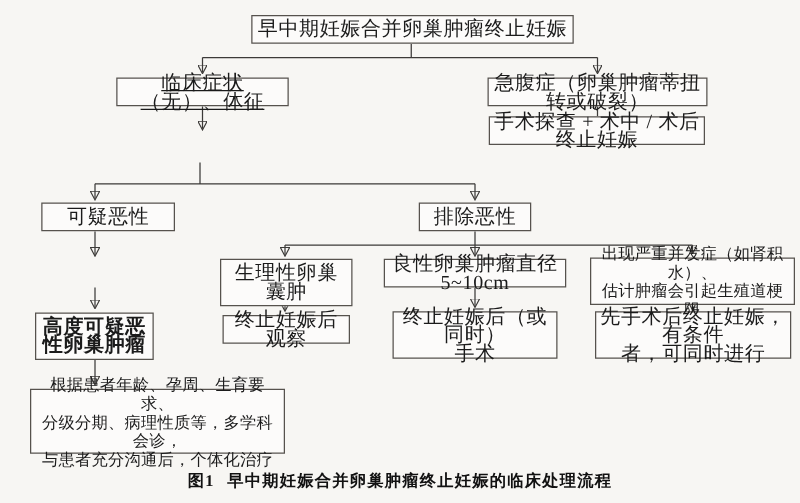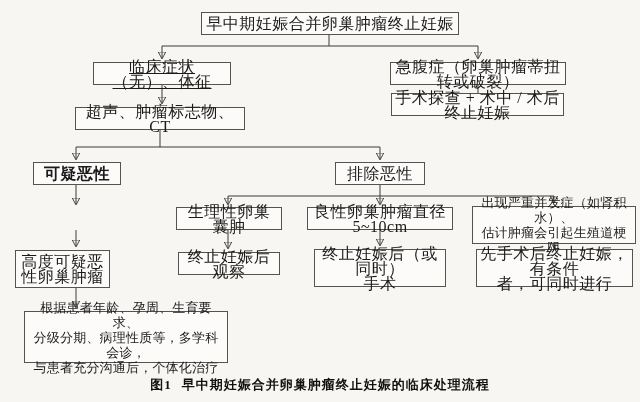--- a/index.html
+++ b/index.html
@@ -60,37 +60,36 @@
     <line x1="380" y1="230" x2="380" y2="245" marker-end="url(#arw)"></line>
     <line x1="554" y1="244" x2="554" y2="247" marker-end="url(#arw)"></line>
   </svg>
 
   <div class="node" style="left:201px;top:12px;width:258px;height:23px;">早中期妊娠合并卵巢肿瘤终止妊娠</div>
 
   <div class="node" style="left:93px;top:62px;width:138px;height:23px;text-decoration:underline;">临床症状（无）、体征</div>
 
   <div class="node" style="left:390px;top:62px;width:176px;height:23px;">急腹症（卵巢肿瘤蒂扭转或破裂）</div>
 
-  <div class="node" style="left:75px;top:107px;width:170px;height:23px;">超声、肿瘤标志物、CT</div>
 
   <div class="node" style="left:391px;top:93px;width:173px;height:23px;">手术探查 + 术中 / 术后终止妊娠</div>
 
-  <div class="node" style="left:33px;top:162px;width:88px;height:23px;font-weight:bold;">可疑恶性</div>
+  <div class="node" style="left:33px;top:162px;width:107px;height:23px;">可疑恶性</div>
 
   <div class="node" style="left:335px;top:162px;width:90px;height:23px;">排除恶性</div>
 
 
-  <div class="node" style="left:176px;top:207px;width:106px;height:23px;">生理性卵巢囊肿</div>
+  <div class="node" style="left:176px;top:207px;width:106px;height:38px;">生理性卵巢囊肿</div>
 
   <div class="node" style="left:307px;top:207px;width:146px;height:23px;">良性卵巢肿瘤直径 5~10cm</div>
 
   <div class="node small" style="left:472px;top:206px;width:164px;height:38px;">出现严重并发症（如肾积水）、
 估计肿瘤会引起生殖道梗阻</div>
 
-  <div class="node" style="left:15px;top:250px;width:95px;height:38px;">高度可疑恶
+  <div class="node" style="left:28px;top:250px;width:95px;height:38px;font-weight:bold;">高度可疑恶
 性卵巢肿瘤</div>
 
   <div class="node" style="left:178px;top:252px;width:102px;height:23px;">终止妊娠后观察</div>
 
   <div class="node" style="left:314px;top:249px;width:132px;height:38px;">终止妊娠后（或同时）
 手术</div>
 
   <div class="node" style="left:476px;top:249px;width:157px;height:38px;">先手术后终止妊娠，有条件
 者，可同时进行</div>
 

